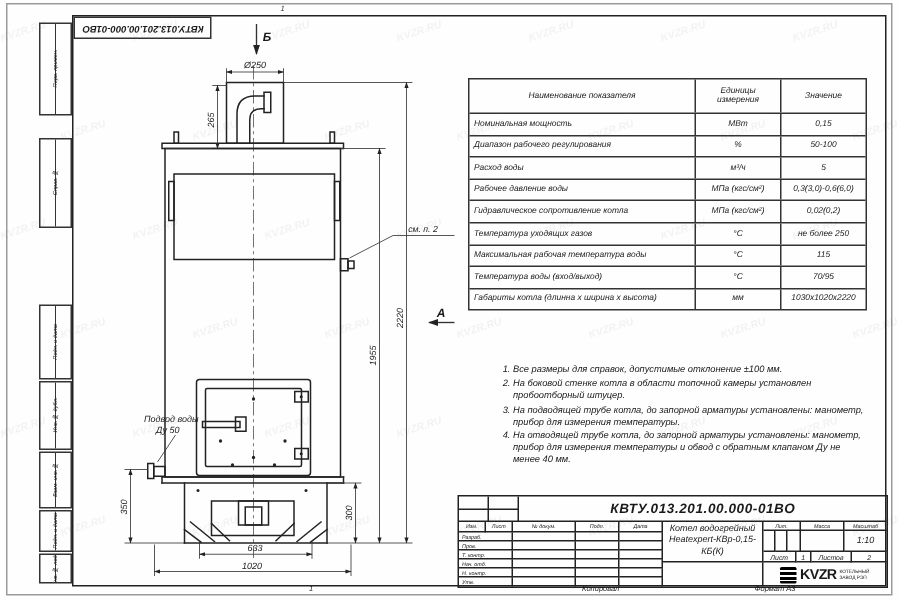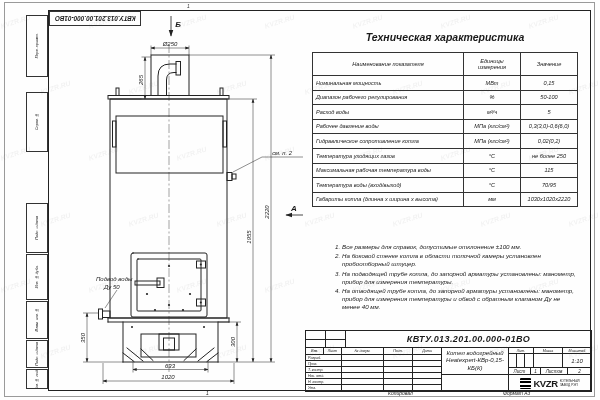--- a/index.html
+++ b/index.html
@@ -240,21 +240,20 @@
       <text x="250.5" y="237" transform="rotate(-90 250.5 237)">1955</text>
       <text x="234.5" y="342" transform="rotate(-90 234.5 342)">300</text>
       <text x="84.5" y="338" transform="rotate(-90 84.5 338)">350</text>
       <text x="170" y="367.5">633</text>
       <text x="168" y="379">1020</text>
       <text x="96" y="281" text-anchor="start">Подвод воды</text>
       <text x="104" y="288.5" text-anchor="start">Ду 50</text>
     </g>
   </svg>
 
-  <div class="abs spec-title">Техническая характеристика</div>
   <div class="abs spec-table">
     <div class="trow">
       <div class="tcell th">Наименование показателя</div>
       <div class="tcell th">Единицы измерения</div>
       <div class="tcell th">Значение</div>
     </div>
     <div class="trow">
         <div class="tcell td">Номинальная мощность</div>
         <div class="tcell td tc-c">МВт</div>
         <div class="tcell td tc-c">0,15</div>

